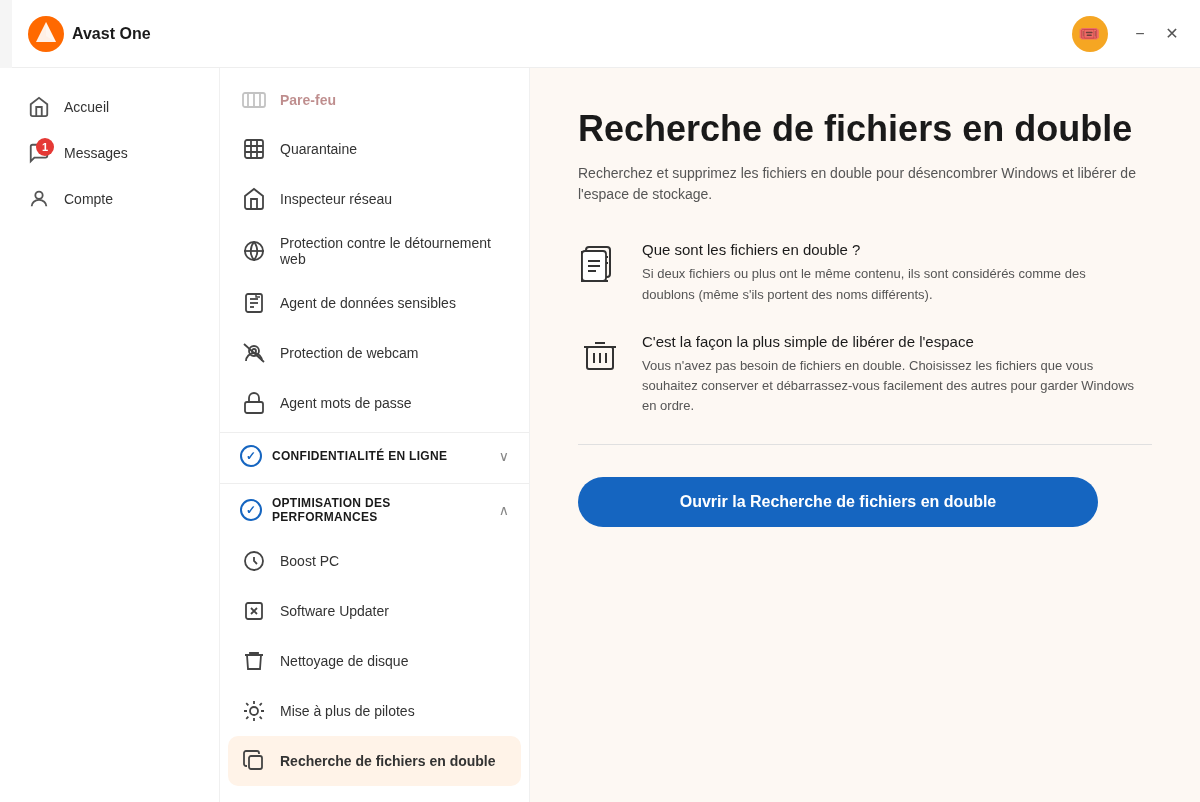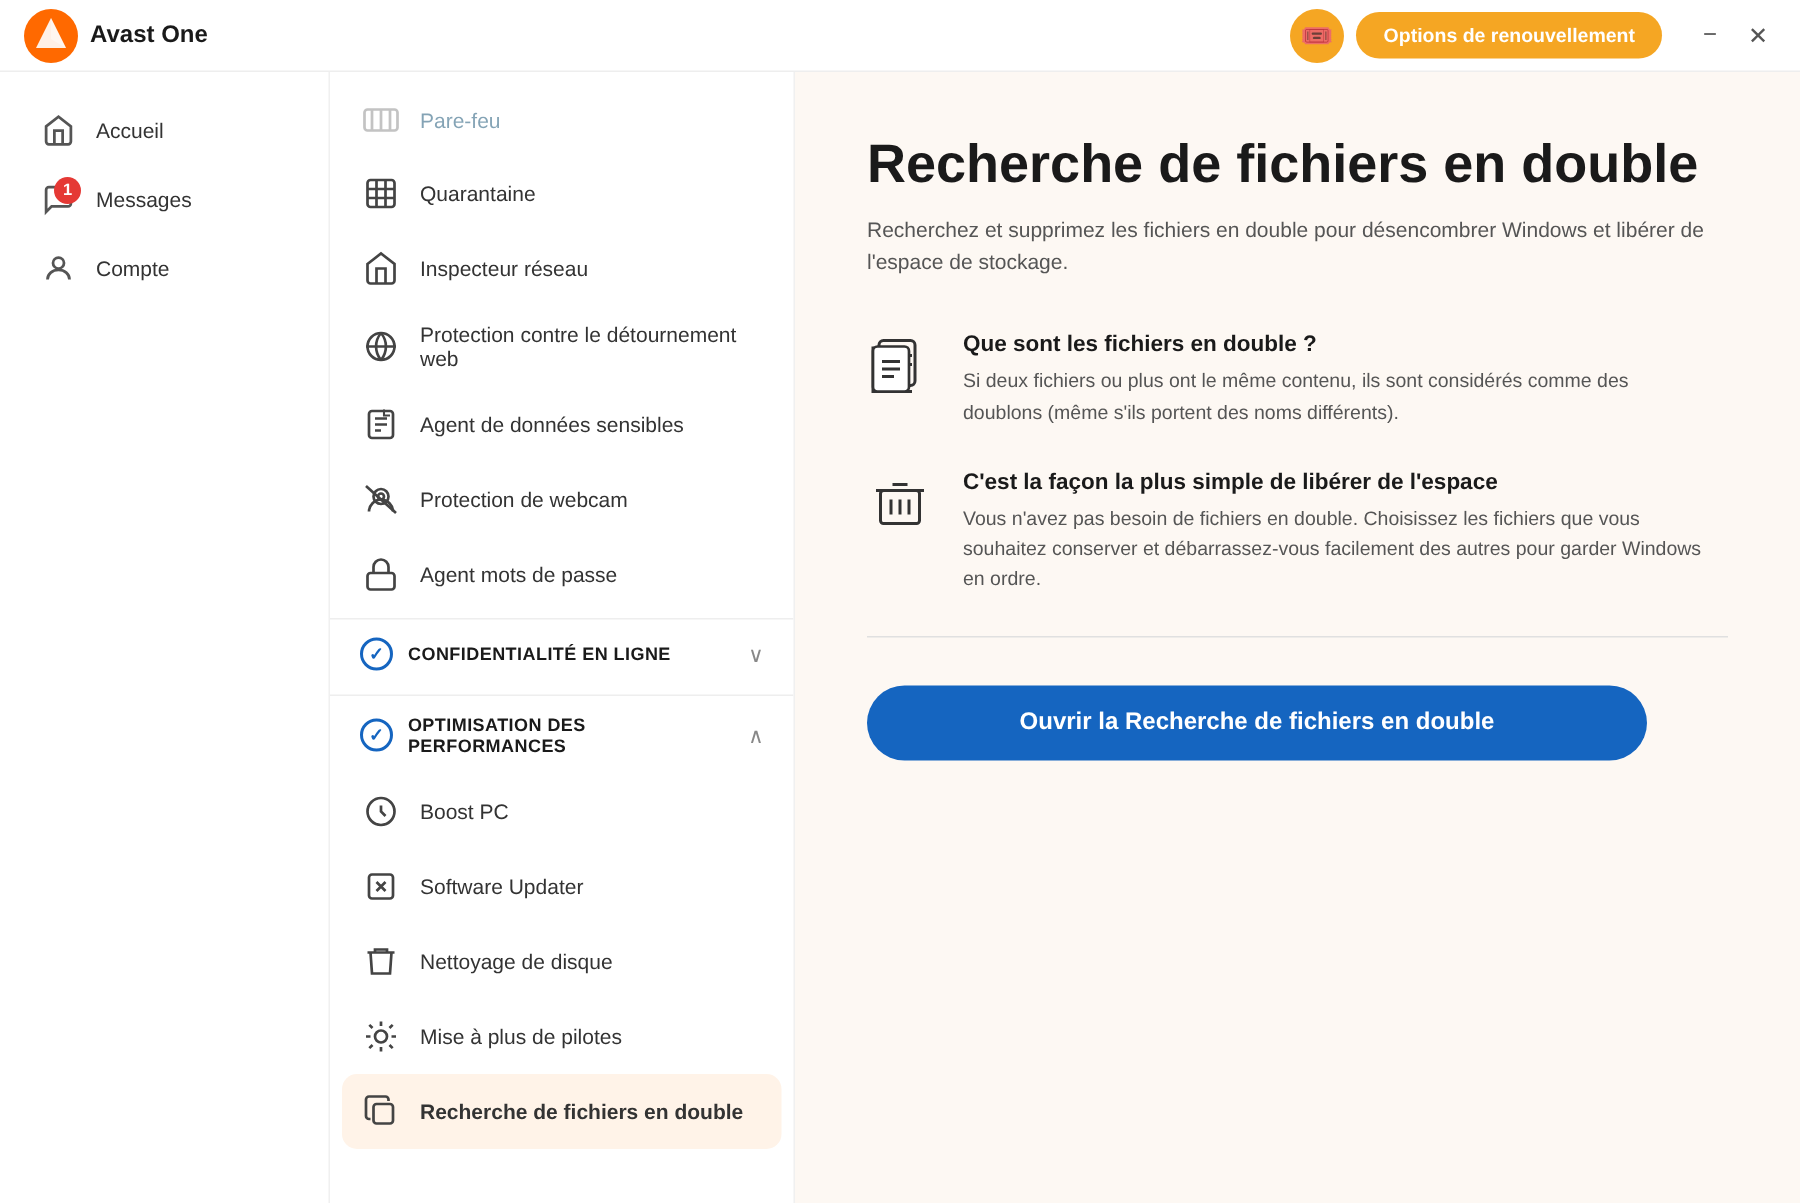--- a/index.html
+++ b/index.html
@@ -14,22 +14,23 @@
     }
 
     
     .title-bar {
       display: flex;
       align-items: center;
       justify-content: space-between;
       background: #fff;
       padding: 10px 16px;
       border-bottom: 1px solid #eee;
-      height: 48px;
+      height: 68px;
       flex-shrink: 0;
+      margin-left: 12px;
     }
     .title-bar-left {
       display: flex;
       align-items: center;
       gap: 8px;
     }
     .avast-logo {
       width: 36px;
       height: 36px;
     }
@@ -262,21 +263,21 @@
       height: 44px;
       flex-shrink: 0;
       display: flex;
       align-items: flex-start;
       justify-content: center;
       padding-top: 2px;
     }
     .info-card-content {}
     .info-card-title {
       font-size: 15px;
-      font-weight: 700;
+      font-weight: 400;
       color: #1a1a1a;
       margin-bottom: 6px;
     }
     .info-card-text {
       font-size: 13px;
       color: #555;
       line-height: 1.55;
       max-width: 500px;
     }
     .divider {
@@ -303,39 +304,38 @@
     svg { display: block; }
 
     .sub-nav-top-item {
       opacity: 0.5;
       padding: 10px 20px;
       display: flex;
       align-items: center;
       gap: 12px;
       cursor: pointer;
     }
-    .sub-nav-top-item .sub-nav-label { color: #0c4a6e; }
+    .sub-nav-top-item .sub-nav-label { color: #7f1d1d; font-weight: bold; }
   </style>
 </head>
 <body>
 
 <div class="title-bar">
   <div class="title-bar-left">
 
     <svg class="avast-logo" viewBox="0 0 36 36">
       <circle cx="18" cy="18" r="18" fill="#FF6900"></circle>
       <path d="M18 6 L28 26 L8 26 Z" fill="white" opacity="0.9"></path>
       <path d="M18 6 L28 26 L18 20 Z" fill="white" opacity="0.4"></path>
     </svg>
     <span class="app-name">Avast One</span>
   </div>
   <div class="title-bar-right">
     <div class="renewal-badge">
       <div class="renewal-icon">🎟️</div>
-      <button class="renewal-btn">Options de renouvellement</button>
     </div>
     <div class="window-controls">
       <button class="window-btn">−</button>
       <button class="window-btn">✕</button>
     </div>
   </div>
 </div>
 
 <div class="main-layout">
 

